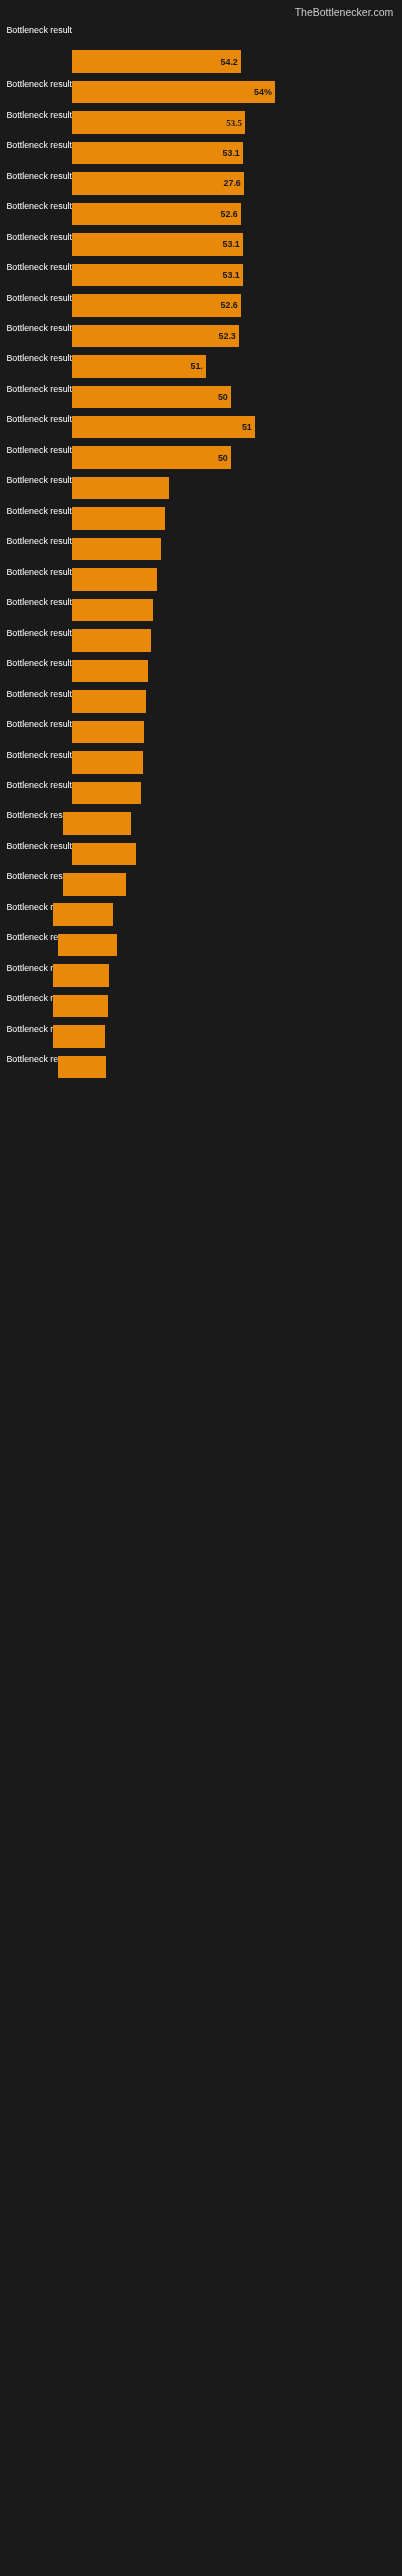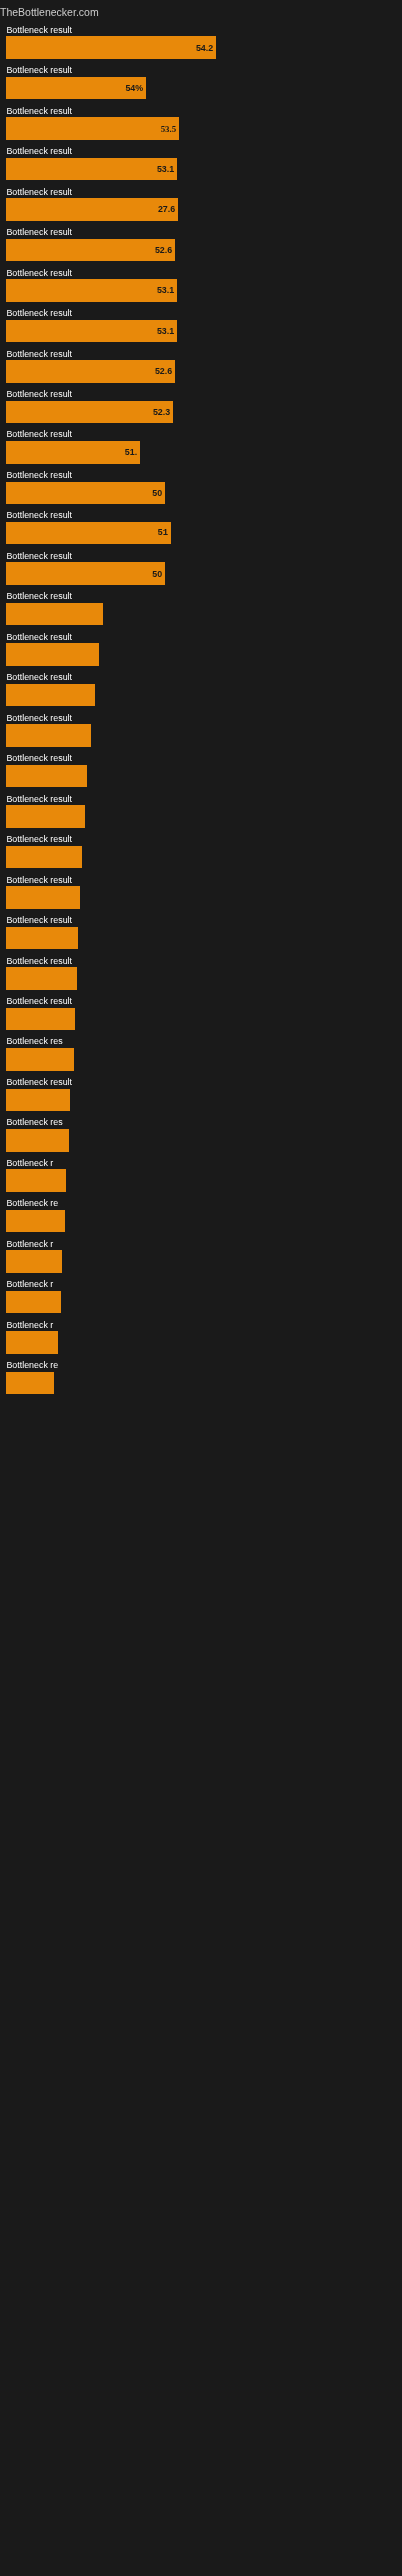--- a/index.html
+++ b/index.html
@@ -7,20 +7,21 @@
       padding: 0;
       box-sizing: border-box;
     }
     body {
       background-color: #1a1a1a;
       font-family: Arial, sans-serif;
       width: 403px;
       min-height: 2576px;
     }
     .header {
+      text-align: right;
       padding: 6.4px 9.7px 3.2px 0;
       color: #cccccc;
       font-size: 10.5px;
     }
     .bar {
       height: 22.5px;
       background-color: #e8890a;
       display: flex;
       align-items: center;
       justify-content: flex-end;
@@ -32,21 +33,21 @@
       font-weight: bold;
       white-space: nowrap;
     }
     .label-text {
       color: #ffffff;
       font-size: 8.9px;
     }
     
     .item-row {
       display: flex;
-      flex-direction: column;
+      flex-direction: row;
       padding: 3.2px 6.4px;
     }
     .bar-line {
       display: flex;
       align-items: center;
       margin-top: 1.6px;
     }
   </style>
 </head>
 <body>
@@ -54,29 +55,29 @@
 <div>
   <div class="header">
     <span>TheBottlenecker.com</span>
   </div>
 </div>
 
 <div id="bars-container">
     <div class="item-row">
       <span class="label-text">Bottleneck result</span>
       <div class="bar-line">
-        <div class="bar" style="width: 210px;">
+        <div class="bar" style="width: 169px; margin-top: 24px;">
           <span class="bar-value">54.2</span>
         </div>
       </div>
     </div>
     <div class="item-row">
       <span class="label-text">Bottleneck result</span>
       <div class="bar-line">
-        <div class="bar" style="width: 140px;">
+        <div class="bar" style="width: 203px;">
           <span class="bar-value">54%</span>
         </div>
       </div>
     </div>
     <div class="item-row">
       <span class="label-text">Bottleneck result</span>
       <div class="bar-line">
         <div class="bar" style="width: 173px; font-family: Liberation Serif, serif;">
           <span class="bar-value">53.5</span>
         </div>
@@ -150,21 +151,21 @@
       <span class="label-text">Bottleneck result</span>
       <div class="bar-line">
         <div class="bar" style="width: 159px;">
           <span class="bar-value">50</span>
         </div>
       </div>
     </div>
     <div class="item-row">
       <span class="label-text">Bottleneck result</span>
       <div class="bar-line">
-        <div class="bar" style="width: 165px; font-family: Liberation Mono, monospace;">
+        <div class="bar" style="width: 183px;">
           <span class="bar-value">51</span>
         </div>
       </div>
     </div>
     <div class="item-row">
       <span class="label-text">Bottleneck result</span>
       <div class="bar-line">
         <div class="bar" style="width: 159px;">
           <span class="bar-value">50</span>
         </div>

